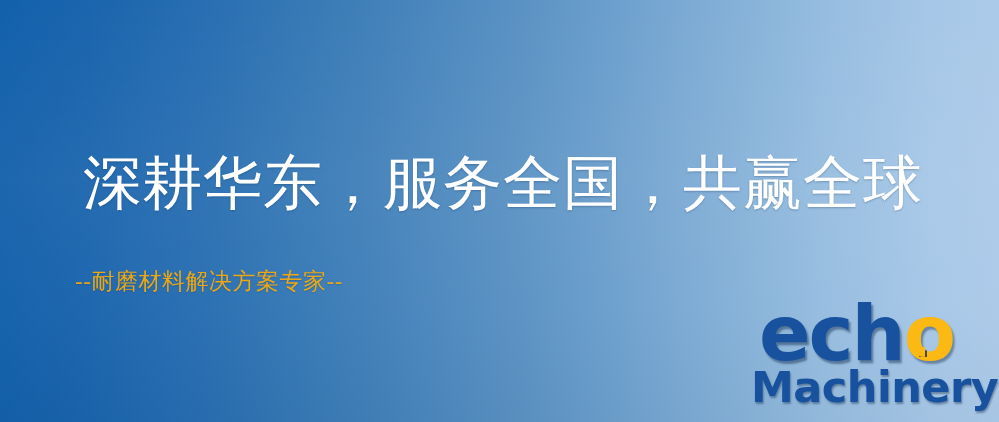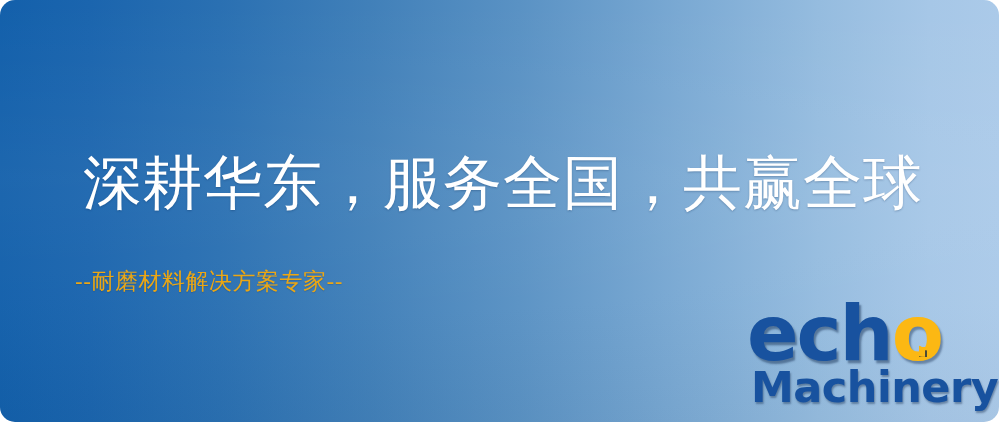--- a/index.html
+++ b/index.html
@@ -18,21 +18,20 @@
       linear-gradient(to right,
         #1360ab 0%,
         #1b65ae 9%,
         #2a70b2 22%,
         #4180b9 37%,
         #5a92c4 52%,
         #7aa9d3 68%,
         #95bcdf 82%,
         #a6c7e7 93%,
         #abcae9 100%);
-    border-radius: 15px;
   }
   
   #banner-sheen {
     position: absolute;
     inset: 0;
     background: linear-gradient(to bottom,
       rgba(255,255,255,0.00) 0%,
       rgba(255,255,255,0.045) 42%,
       rgba(255,255,255,0.02) 72%,
       rgba(0,0,0,0.025) 100%);
@@ -74,21 +73,21 @@
   
   #logo {
     position: absolute;
     left: 747px;
     top: 296px;
     width: 245px;
     height: 124px;
   }
   .logo-word {
     position: absolute;
-    left: 0;
+    left: 12px;
     top: 0px;
     margin: 0;
     font-family: "DejaVu Sans", "Liberation Sans", sans-serif;
     font-size: 76px;
     line-height: 76px;
     font-weight: bold;
     font-style: normal;
     color: #18529f;
     letter-spacing: -2px;
     text-shadow: 2px 3px 2px rgba(12,35,70,0.45);

